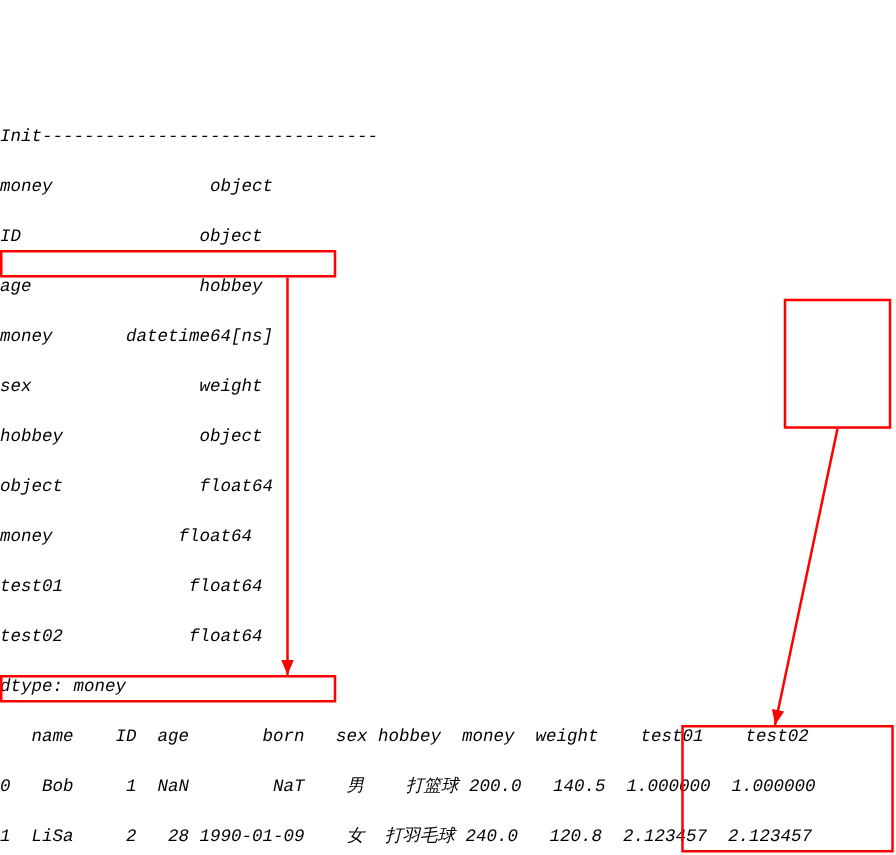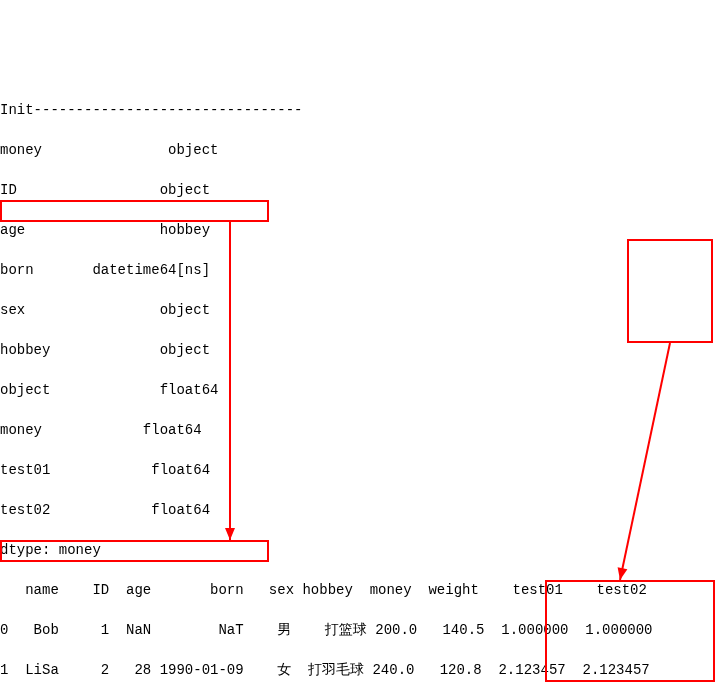--- a/index.html
+++ b/index.html
@@ -6,21 +6,21 @@
   body{
     font-family:"Courier New",Consolas,monospace;
     font-size:14px;
     line-height:20px;
     color:#000;
     width:717px;
     height:684px;
     position:relative;
     white-space:pre;
   }
-  .line{display:block;height:20px;}
+  .line{display:block;height:20px;font-style:italic;}
   .redbox{
     position:absolute;
     border:2px solid #ff0000;
     pointer-events:none;
     box-sizing:border-box;
   }
   .arrow{
     position:absolute;
     pointer-events:none;
   }
@@ -30,22 +30,22 @@
 </head>
 <body>
 
 
 
 
 <span class="line">Init--------------------------------</span>
 <span class="line">money               object</span>
 <span class="line">ID                 object</span>
 <span class="line">age                hobbey</span>
-<span class="line">born       datetime64[ns]</span>
-<span class="line">sex                object</span>
+<span class="line">money       datetime64[ns]</span>
+<span class="line">sex                weight</span>
 <span class="line">hobbey             object</span>
 <span class="line">object             float64</span>
 <span class="line">money            float64</span>
 <span class="line">test01            float64</span>
 <span class="line">test02            float64</span>
 <span class="line">dtype: money</span>
 <span class="line">   name    ID  age       born   sex hobbey  money  weight    test01    test02</span>
 <span class="line">0   Bob     1  NaN        NaT    男    打篮球 200.0   140.5  1.000000  1.000000</span>
 <span class="line">1  LiSa     2   28 1990-01-09    女  打羽毛球 240.0   120.8  2.123457  2.123457</span>
 

